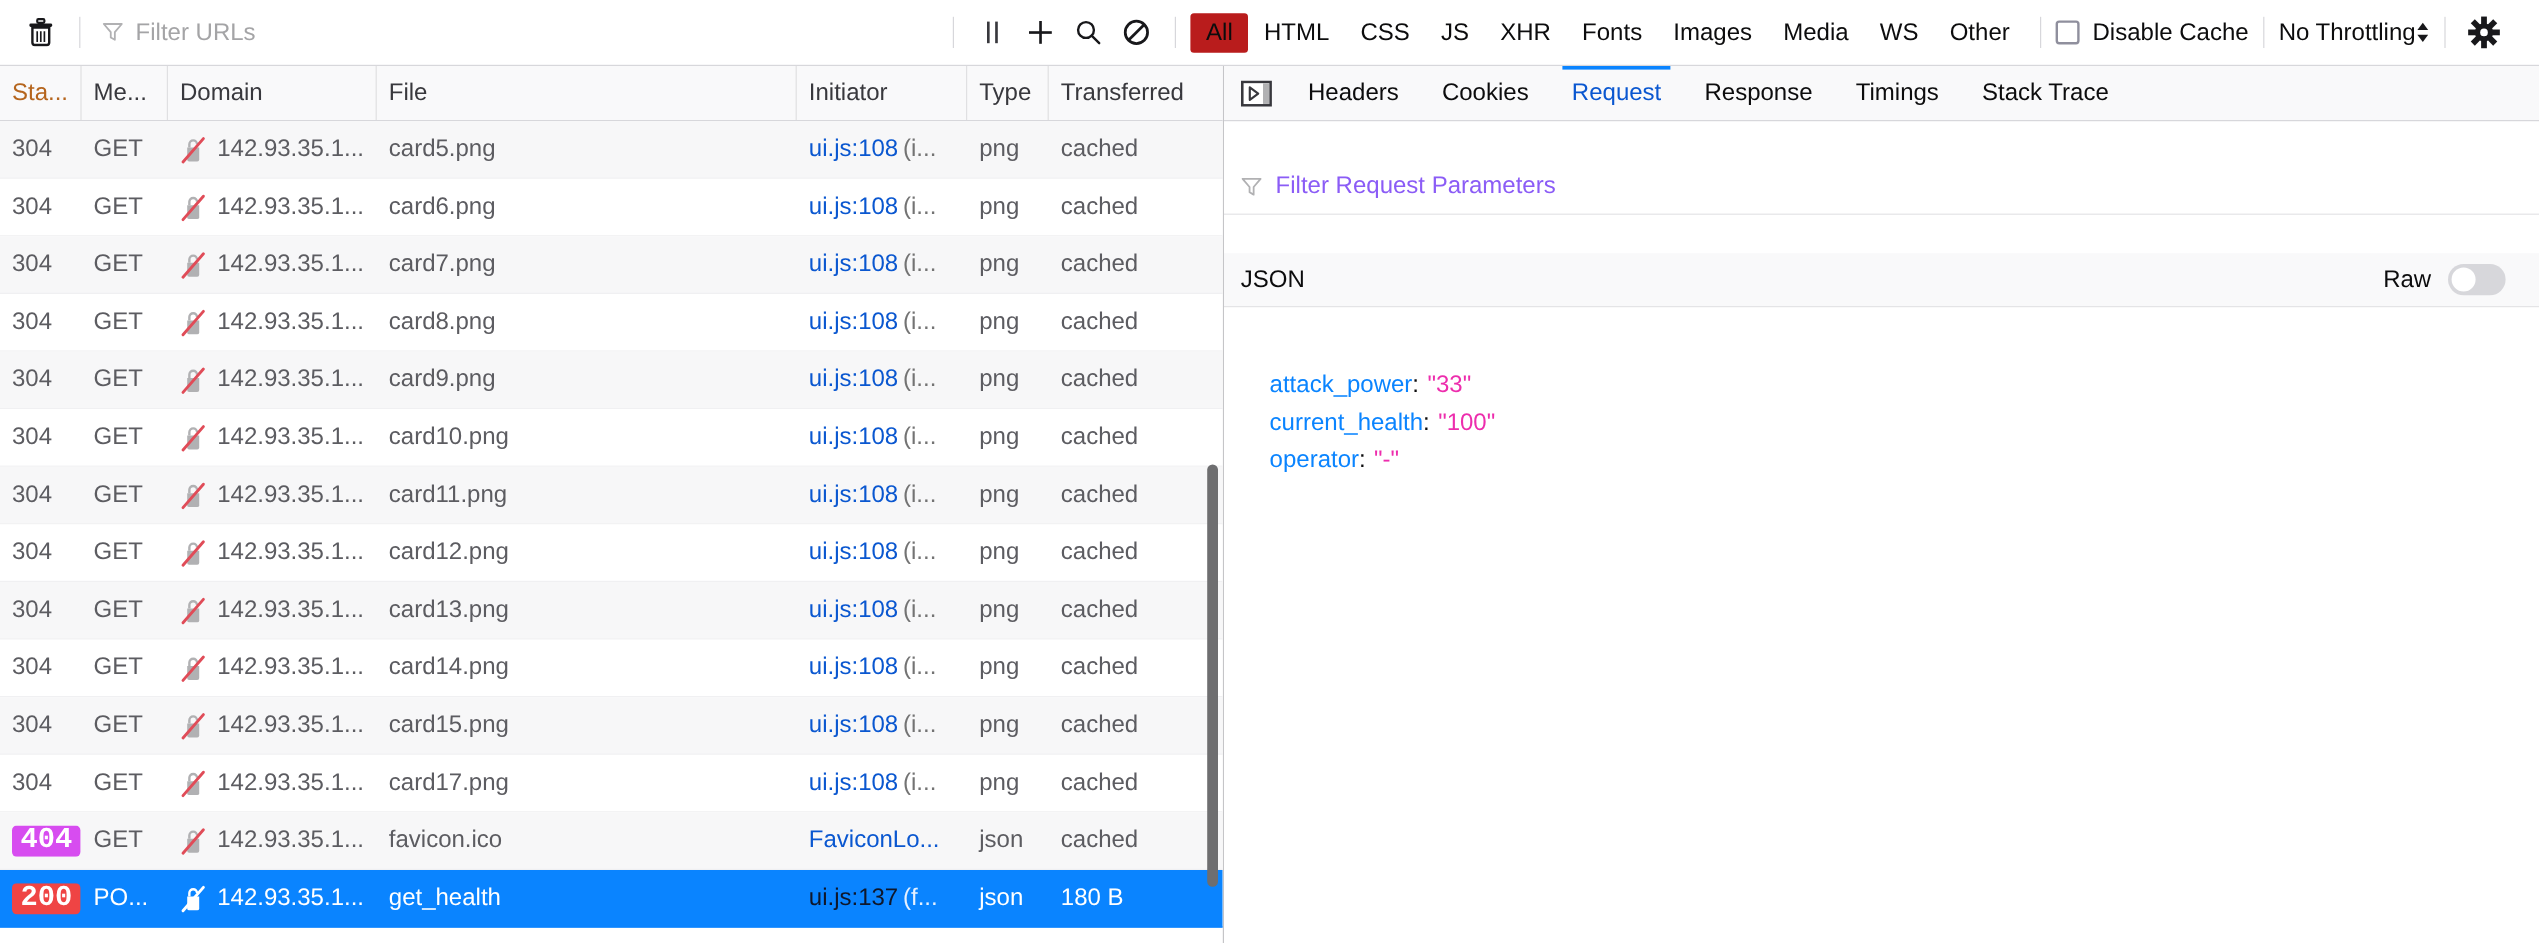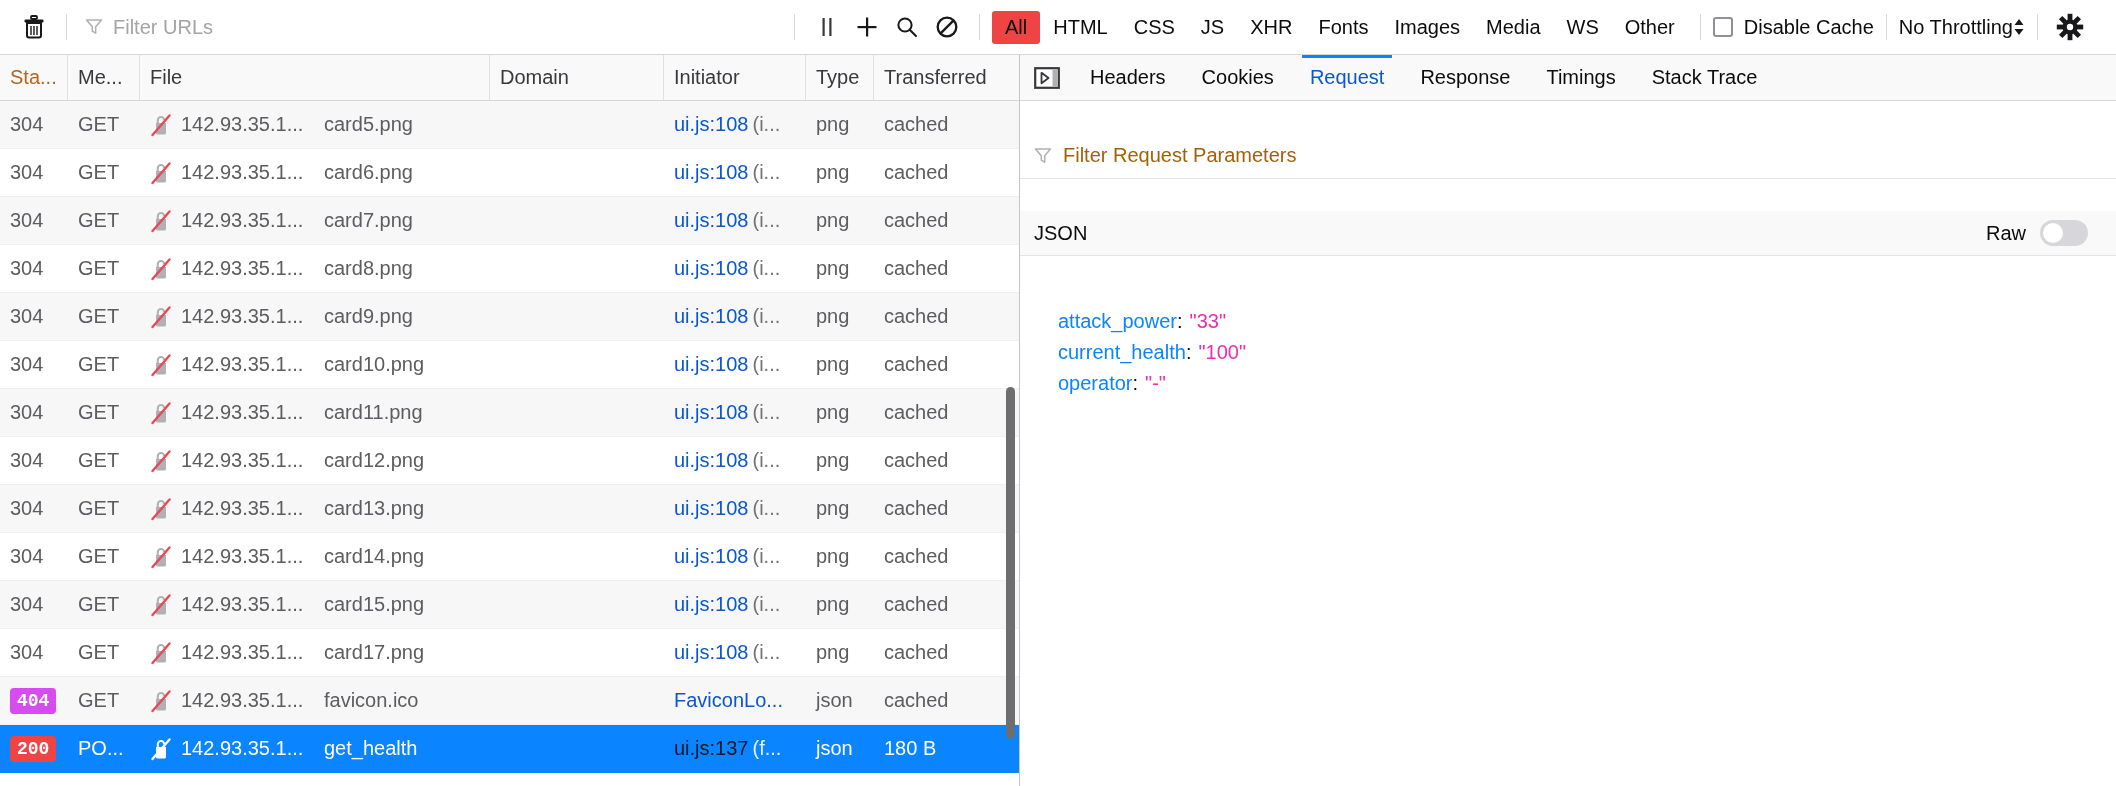--- a/index.html
+++ b/index.html
@@ -43,21 +43,21 @@
   .filter-ph { color: #a4a4a6; font-size: 20px; }
 
   .type-filters { display: flex; align-items: center; gap: 0px; }
   .type-btn {
     padding: 5px 13px;
     border-radius: 3px;
     font-size: 20px;
     color: #0c0c0d;
     white-space: nowrap;
   }
-  .type-btn.active { background: #ef4444; }
+  .type-btn.active { background: #b91c1c; }
 
   .cache-check {
     display: flex; align-items: center; gap: 11px;
     font-size: 20px; white-space: nowrap;
   }
   .checkbox {
     width: 20px; height: 20px;
     border: 2px solid #8f8f9d;
     border-radius: 3px;
     background: #fff;
@@ -124,21 +124,21 @@
   .c-file   { width: 350px; min-width: 350px; }
   .c-init   { width: 142px; min-width: 142px; }
   .c-type   { width: 68px;  min-width: 68px; }
   .c-trans  { width: 146px; min-width: 146px; }
 
   .badge {
     display: inline-block;
     padding: 1px 7px;
     border-radius: 4px;
     font-family: "Liberation Mono", monospace;
-    font-size: 18px;
+    font-size: 24px;
     line-height: 24px;
     font-weight: 700;
   }
   .badge-404 { background: #d74cf0; color: #ffffff; }
   .badge-200 { background: #ef4444; color: #ffffff; }
 
   .lock-ico { margin-right: 9px; flex: 0 0 auto; display:flex; }
   .init-line { display: flex; align-items: baseline; gap: 4px; overflow: hidden; }
   .init-main { color: #0a57d0; }
   .trow.selected .init-main { color: #0f172a; }
@@ -183,21 +183,21 @@
     height: 3px; background: #0a84ff;
   }
   .dfilter {
     height: 46px; min-height: 46px;
     display: flex; align-items: center;
     gap: 11px;
     padding: 0 14px;
     border-bottom: 1px solid #e4e4e6;
     background: #ffffff;
   }
-  .dfilter .ph { color: #a16207; font-size: 20px; }
+  .dfilter .ph { color: #8b5cf6; font-size: 20px; }
 
   .json-header {
     height: 45px; min-height: 45px;
     display: flex; align-items: center;
     justify-content: space-between;
     padding: 0 14px 0 14px;
     background: #f9f9fa;
     border-bottom: 1px solid #e4e4e6;
     font-size: 20px;
     color: #0c0c0d;
@@ -351,22 +351,22 @@
   </div>
 </div>
 
 <div class="split">
 
   <div class="table-pane">
 
     <div class="thead">
       <div class="th c-status sorted">Sta...</div>
       <div class="th c-method">Me...</div>
+      <div class="th c-domain">Domain</div>
       <div class="th c-file">File</div>
-      <div class="th c-domain">Domain</div>
       <div class="th c-init">Initiator</div>
       <div class="th c-type">Type</div>
       <div class="th c-trans">Transferred</div>
 
     </div>
 
     <div class="tbody" id="tbody">
         <div class="trow odd">
           <div class="td c-status">
             <span>304</span>

